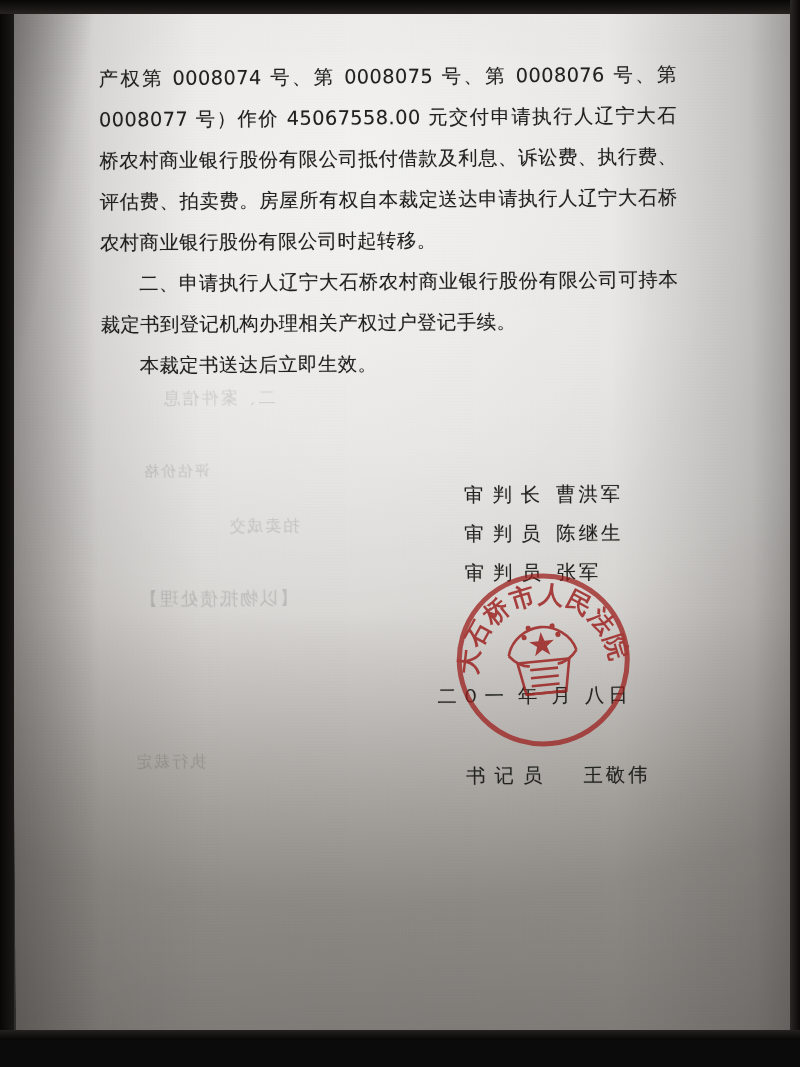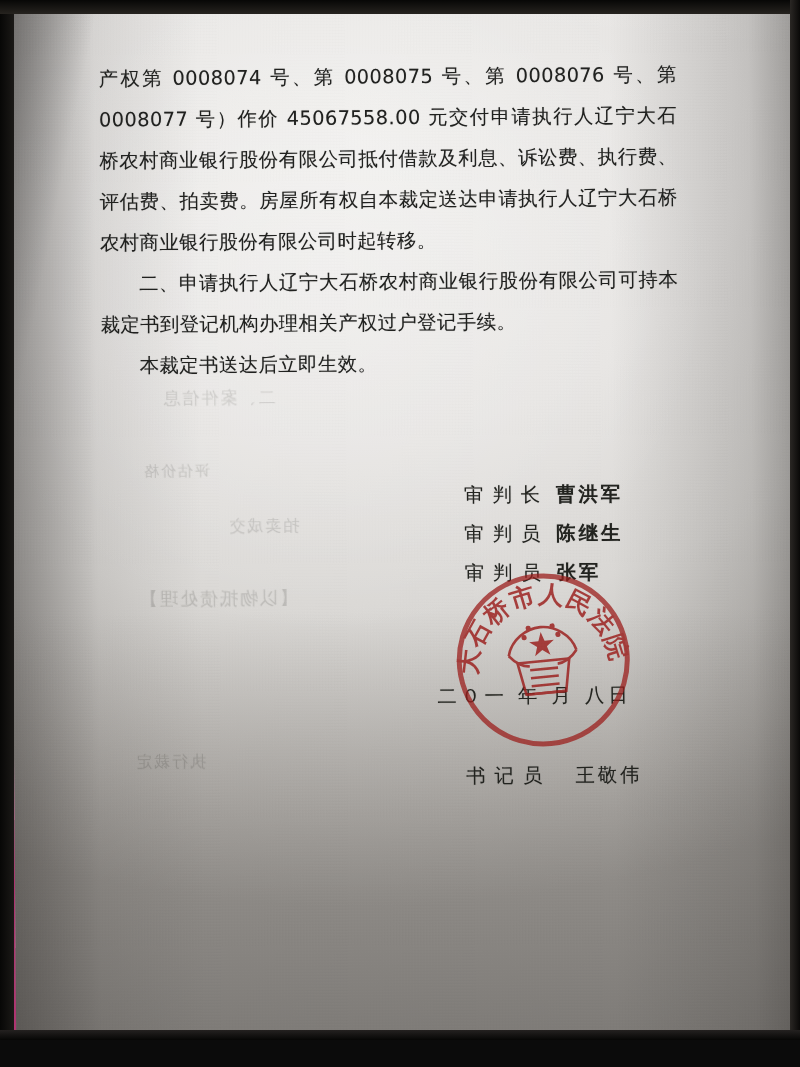--- a/index.html
+++ b/index.html
@@ -5,21 +5,21 @@
   html, body {
     margin: 0;
     padding: 0;
     background: #0b0b0b;
   }
   .page {
     position: relative;
     width: 800px;
     height: 1040px;
     overflow: hidden;
-    background: #ec4899;
+    background: #404040;
     font-family: "DejaVu Sans", "Liberation Sans", sans-serif;
   }
 
   
   .paper {
     position: absolute;
     left: 8px;
     top: -10px;
     width: 800px;
     height: 1090px;
@@ -92,21 +92,21 @@
     line-height: 38px;
     letter-spacing: 0.4px;
     text-shadow: 0 0 1px rgba(40,40,40,0.28);
   }
   .signers .role {
     display: inline-block;
     width: 92px;
     letter-spacing: 9px;
     font-family: Liberation Mono, monospace;
   }
-  .signers .name { letter-spacing: 3px; font-weight: bold; }
+  .signers .name { letter-spacing: 3px; }
 
   .date {
     position: absolute;
     left: 424px;
     top: 693px;
     color: #23241f;
     font-size: 19.4px;
     letter-spacing: 4px;
     text-shadow: 0 0 1px rgba(40,40,40,0.28);
   }
@@ -204,21 +204,21 @@
         <span class="role">审判员</span><span class="name">陈继生</span>
       </div>
       <div>
         <span class="role">审判员</span><span class="name">张军</span>
       </div>
     </div>
 
     <div class="date">二０一 年 月 八日</div>
 
     <div class="clerk">
-      <span class="role" style="letter-spacing:9px;text-align:center;">书记员</span><span class="name" style="letter-spacing:3px; margin-left:24px;">王敬伟</span>
+      <span class="role" style="letter-spacing:9px;text-align:center;">书记员</span><span class="name" style="letter-spacing:3px; margin-left:32px;">王敬伟</span>
     </div>
 
     <div class="seal">
       <svg width="186" height="186" viewBox="0 0 186 186" xmlns="http://www.w3.org/2000/svg">
         <defs>
           <path id="arcTop" d="M 26,103 A 67,67 0 0 1 160,103"></path>
         </defs>
         <circle cx="93" cy="93" r="84" fill="none" stroke="#9b1d1b" stroke-width="5" opacity="0.9"></circle>
         <text class="seal-text">
           <textPath href="#arcTop" startOffset="50%" text-anchor="middle">大石桥市人民法院</textPath>

